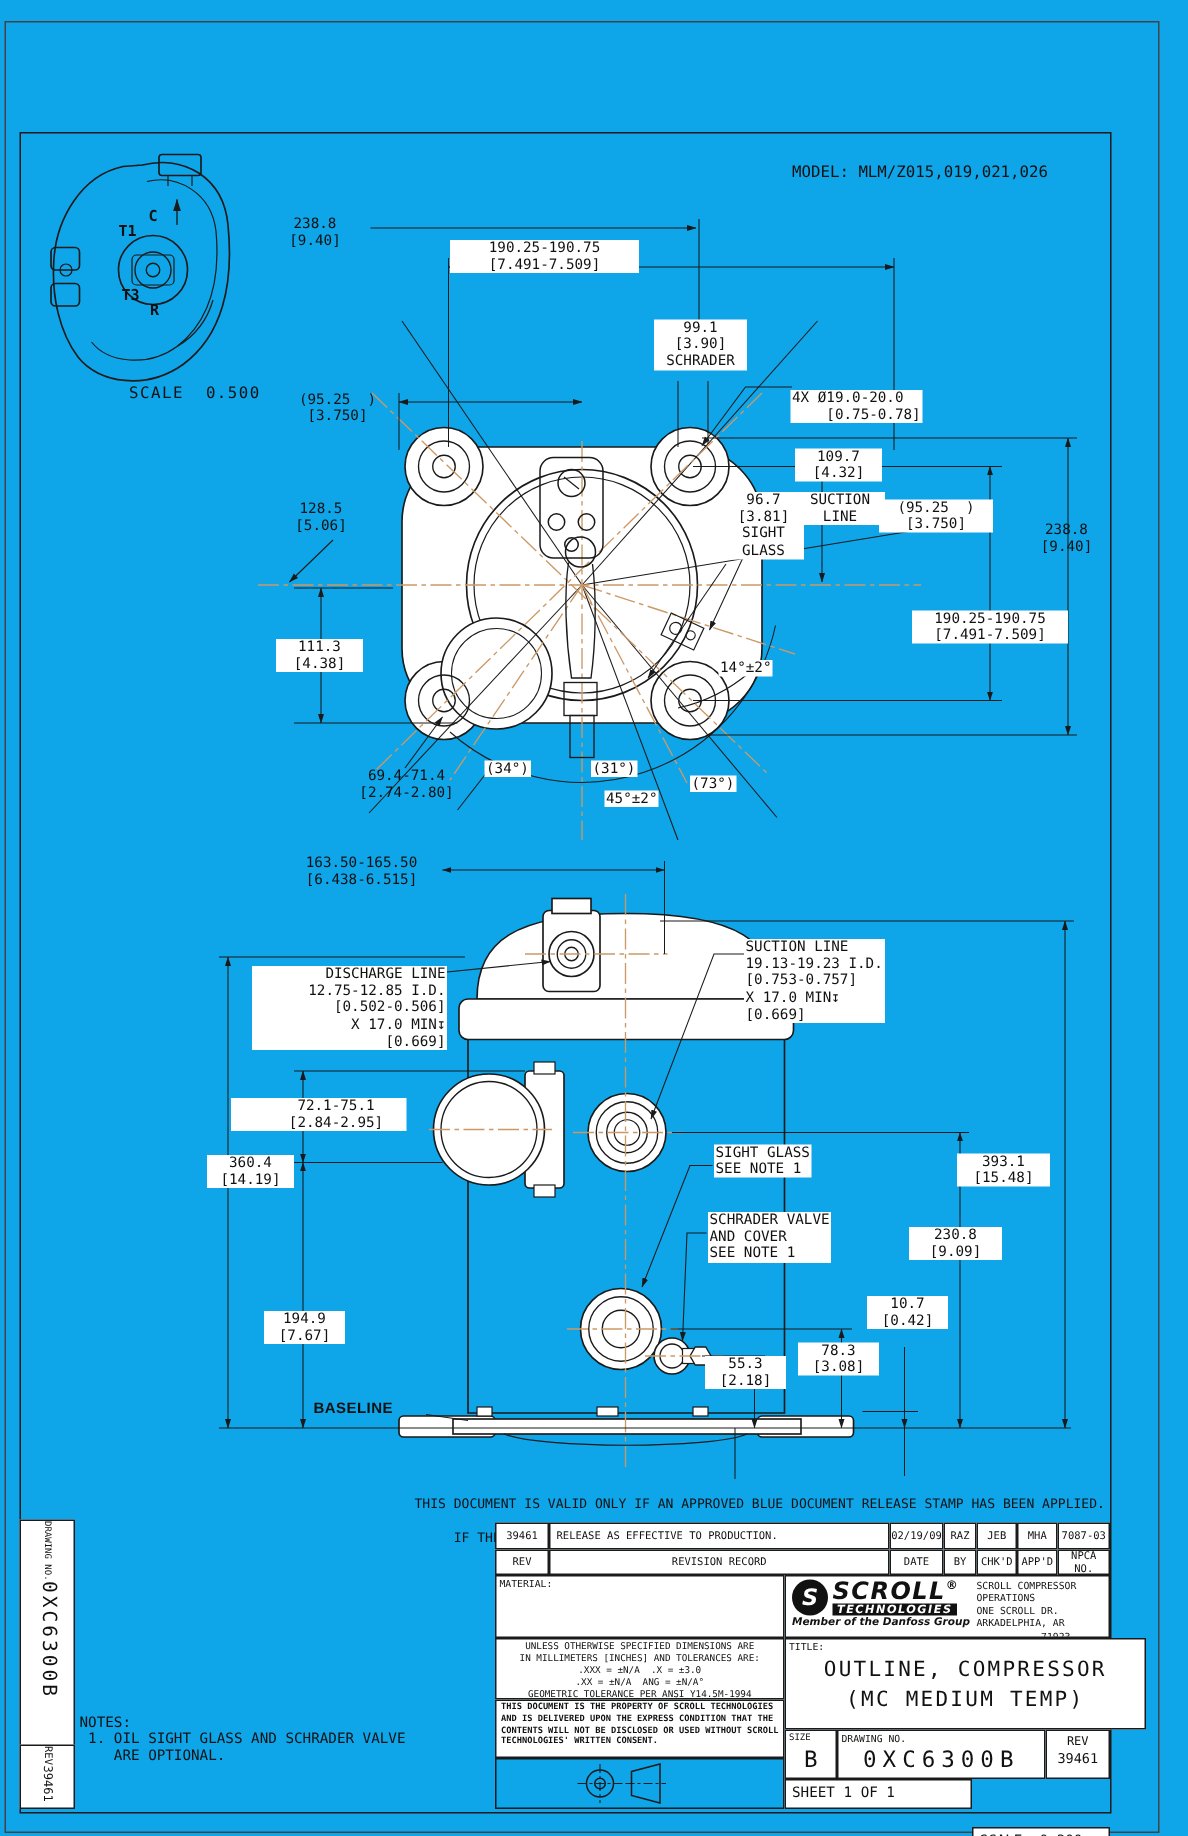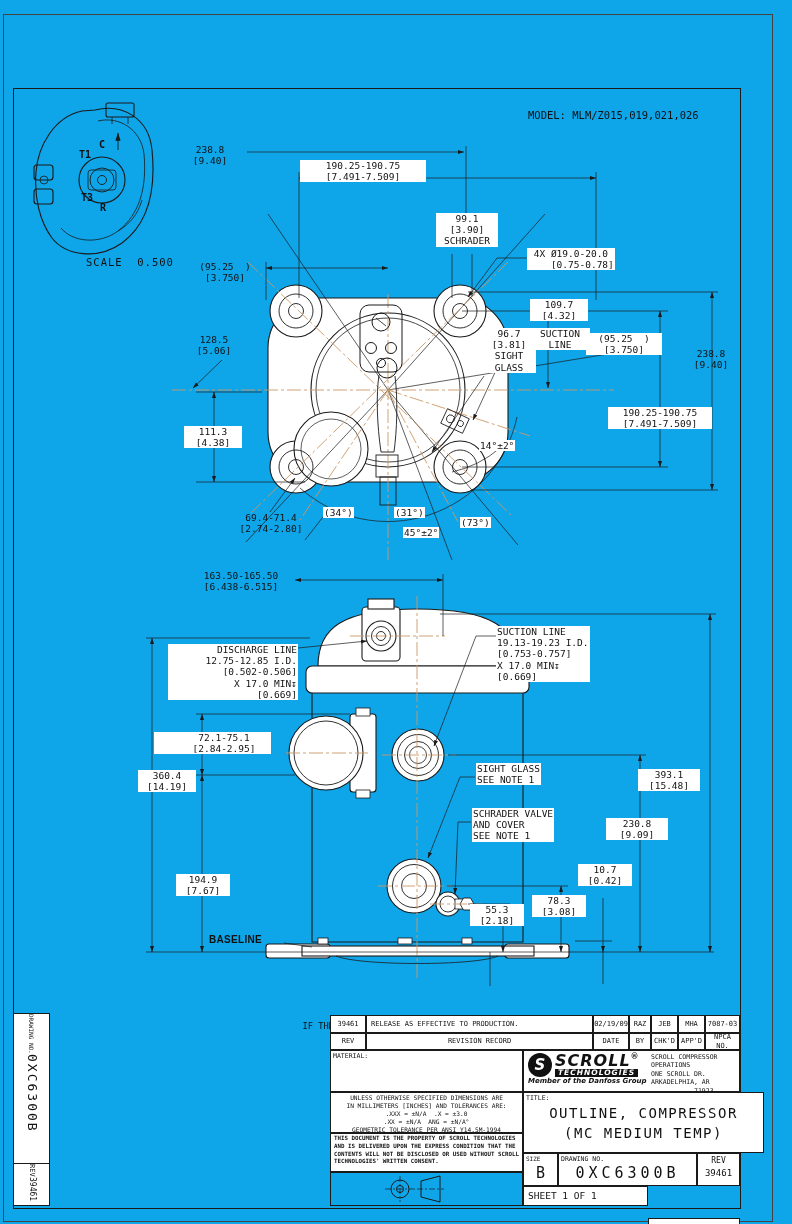--- a/index.html
+++ b/index.html
@@ -250,21 +250,21 @@
   <div class="t bold" style="left:81px;top:192px;font-size:10px;">T3</div>
   <div class="t bold" style="left:100px;top:202px;font-size:10px;">R</div>
 
   <div class="t c" style="left:178px;top:144px;width:64px;">238.8
 [9.40]</div>
   <div class="t c bg" style="left:300px;top:160px;width:124px;">190.25-190.75
 [7.491-7.509]</div>
   <div class="t c bg" style="left:436px;top:213px;width:60px;">99.1
 [3.90]
 SCHRADER</div>
-  <div class="t bg" style="left:527px;top:248px;text-align:center;">4X Ø19.0-20.0
+  <div class="t bg" style="left:527px;top:260px;">4X Ø19.0-20.0
     [0.75-0.78]</div>
   <div class="t c" style="left:188px;top:261px;width:74px;">(95.25  )
 [3.750]</div>
   <div class="t c" style="left:186px;top:334px;width:56px;">128.5
 [5.06]</div>
   <div class="t c bg" style="left:184px;top:426px;width:56px;">111.3
 [4.38]</div>
   <div class="t c" style="left:226px;top:512px;width:90px;">69.4-71.4
 [2.74-2.80]</div>
   <div class="t bg" style="left:323px;top:507px;">(34°)</div>
@@ -316,24 +316,27 @@
   <div class="t c bg" style="left:606px;top:818px;width:60px;">230.8
 [9.09]</div>
   <div class="t c bg" style="left:578px;top:864px;width:52px;">10.7
 [0.42]</div>
   <div class="t c bg" style="left:532px;top:895px;width:52px;">78.3
 [3.08]</div>
   <div class="t c bg" style="left:470px;top:904px;width:52px;">55.3
 [2.18]</div>
 
   <div class="t c" style="left:228px;top:986px;width:536px;font-size:8.7px;line-height:1.35;">
-    <br>
+    <span>THIS DOCUMENT IS VALID ONLY IF AN APPROVED BLUE DOCUMENT RELEASE STAMP HAS BEEN APPLIED.</span><br>
     <span>IF THE STAMP IS NOT PRESENT, THIS DOCUMENT IS FOR INFORMATIONAL PURPOSES ONLY.</span>
   </div>
 
+  <div class="t" style="left:53px;top:1143px;">NOTES:
+ 1. OIL SIGHT GLASS AND SCHRADER VALVE
+    ARE OPTIONAL.</div>
 
   <div class="cell vert" style="left:13px;top:1013px;width:37px;height:152px;">
     <span style="font-size:6px;">DRAWING NO.</span>
     <span style="font-size:13px;letter-spacing:2px;">0XC6300B</span>
   </div>
   <div class="cell vert" style="left:13px;top:1163px;width:37px;height:43px;">
     <span style="font-size:7px;">REV</span>
     <span style="font-size:8px;">39461</span>
   </div>
 

